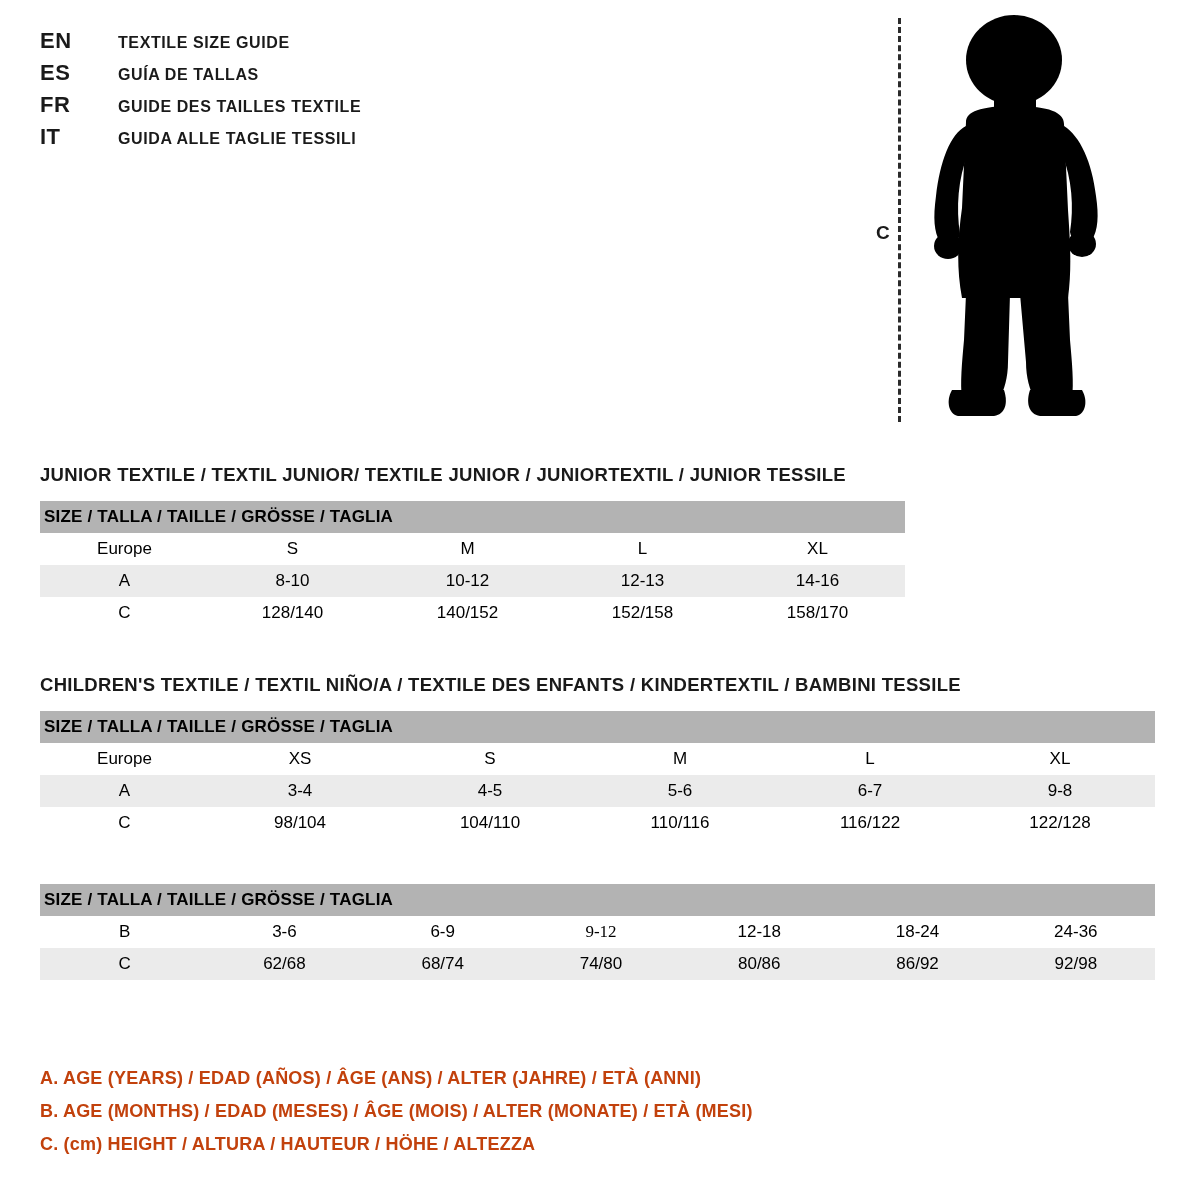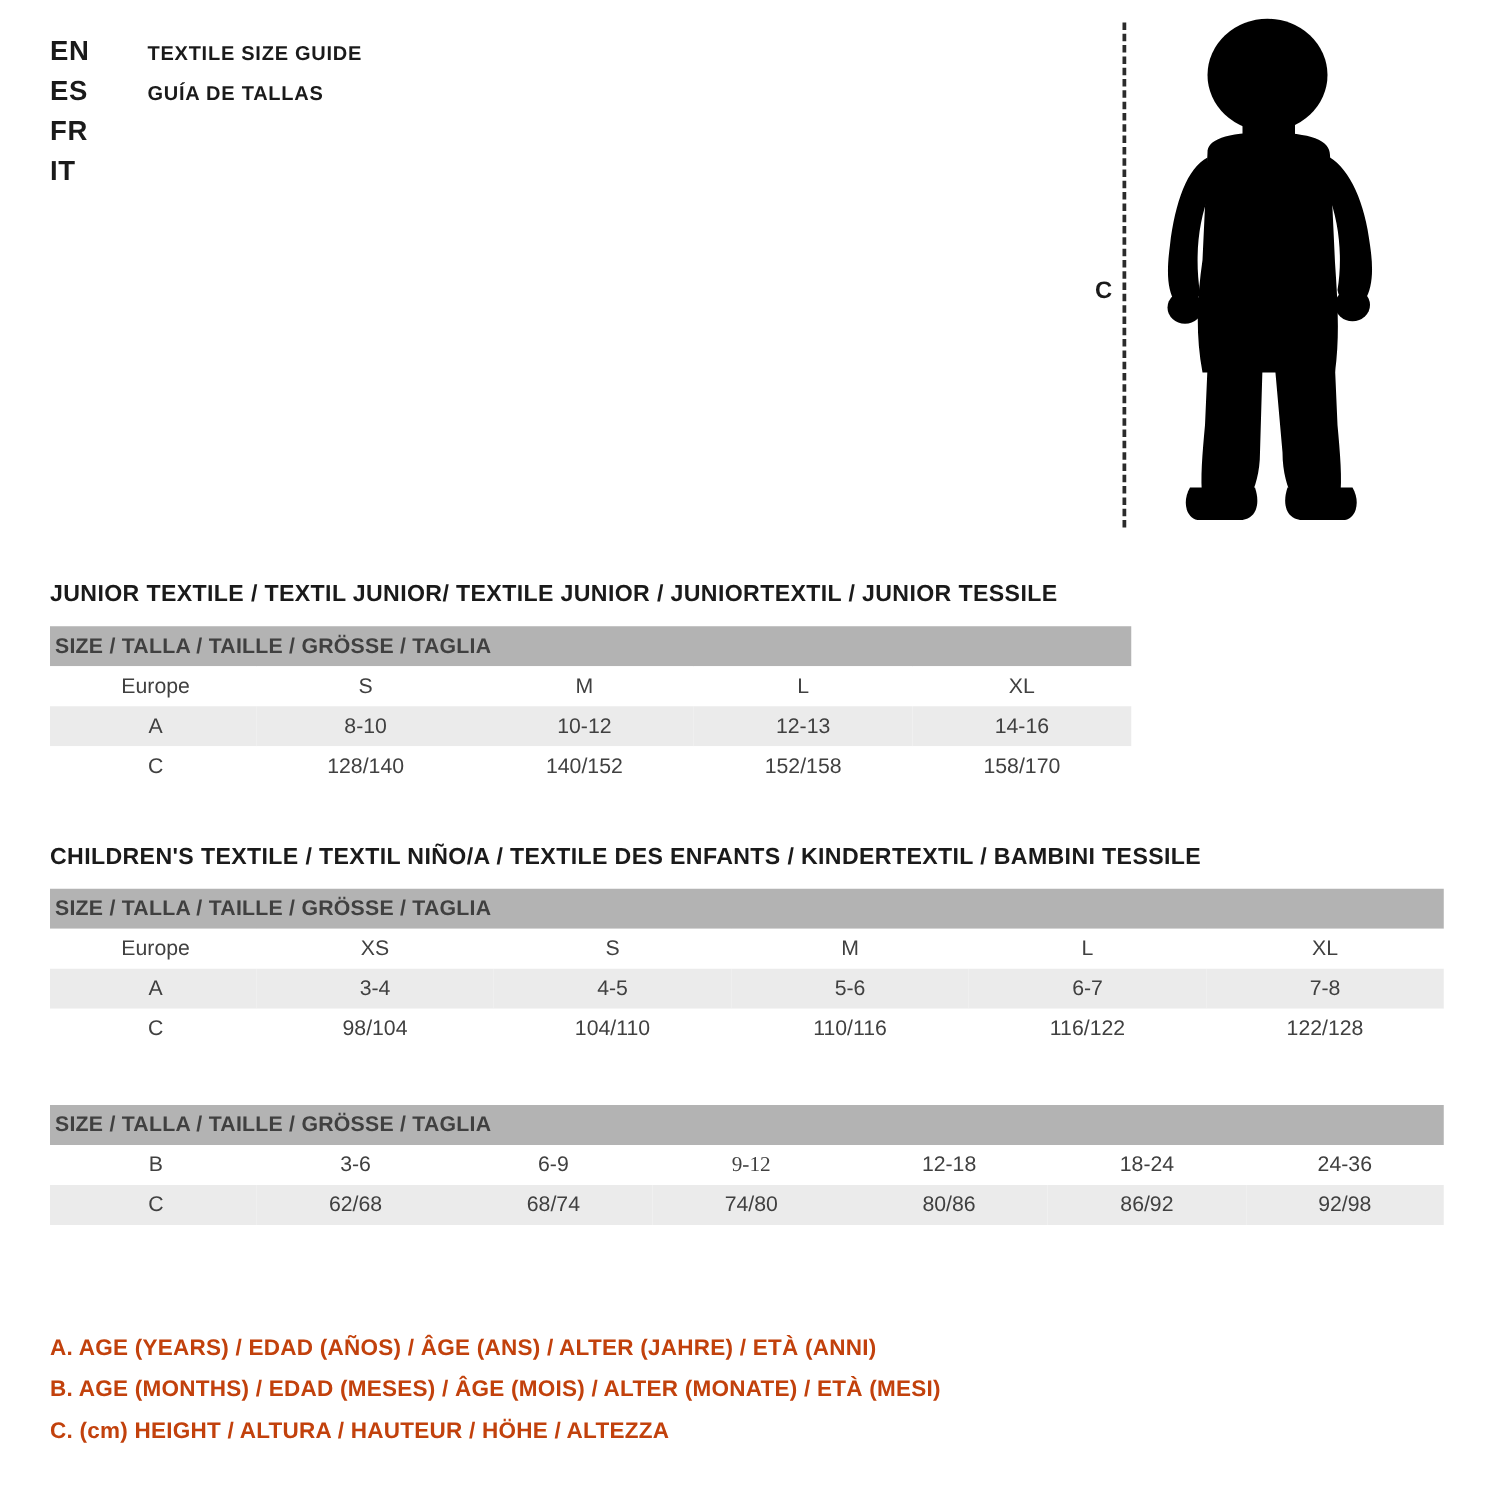--- a/index.html
+++ b/index.html
@@ -91,21 +91,21 @@
   }
 
   
   table.size-table {
     border-collapse: collapse;
     font-size: 17px;
   }
   table.size-table td {
     padding: 6px 4px;
     height: 31px;
-    color: #404040;
+    color: #000000;
   }
   .hdr-band td {
     background: #b3b3b3;
     font-weight: 700;
     font-size: 17px;
     letter-spacing: 0.2px;
     padding-left: 8px;
   }
   .row-white td { background: #ffffff; }
   .row-grey td { background: #ebebeb; }
@@ -139,23 +139,25 @@
     <div class="title-row">
       <span class="title-lang">EN</span>
       <span class="title-text">TEXTILE SIZE GUIDE</span>
     </div>
     <div class="title-row">
       <span class="title-lang">ES</span>
       <span class="title-text">GUÍA DE TALLAS</span>
     </div>
     <div class="title-row">
       <span class="title-lang">FR</span>
+      <span class="title-text">GUIDE DES TAILLES TEXTILE</span>
     </div>
     <div class="title-row">
       <span class="title-lang">IT</span>
+      <span class="title-text">GUIDA ALLE TAGLIE TESSILI</span>
     </div>
   </div>
 
   <div class="figure-area">
     <div class="figure-line"></div>
     <div class="figure-label">C</div>
     <svg class="figure-svg" width="200" height="415" viewBox="0 0 200 415">
       <g fill="#000000">
 
         <ellipse cx="92" cy="50" rx="48" ry="45"></ellipse>
@@ -233,21 +235,21 @@
         <td class="cell-val" style="width:190px;">M</td>
         <td class="cell-val" style="width:190px;">L</td>
         <td class="cell-val" style="width:190px;">XL</td>
       </tr>
       <tr class="row-grey">
         <td class="cell-label">A</td>
         <td class="cell-val">3-4</td>
         <td class="cell-val">4-5</td>
         <td class="cell-val">5-6</td>
         <td class="cell-val">6-7</td>
-        <td class="cell-val">7-8</td>
+        <td class="cell-val">9-8</td>
       </tr>
       <tr class="row-white">
         <td class="cell-label">C</td>
         <td class="cell-val">98/104</td>
         <td class="cell-val">104/110</td>
         <td class="cell-val">110/116</td>
         <td class="cell-val">116/122</td>
         <td class="cell-val">122/128</td>
       </tr>
     </tbody>

